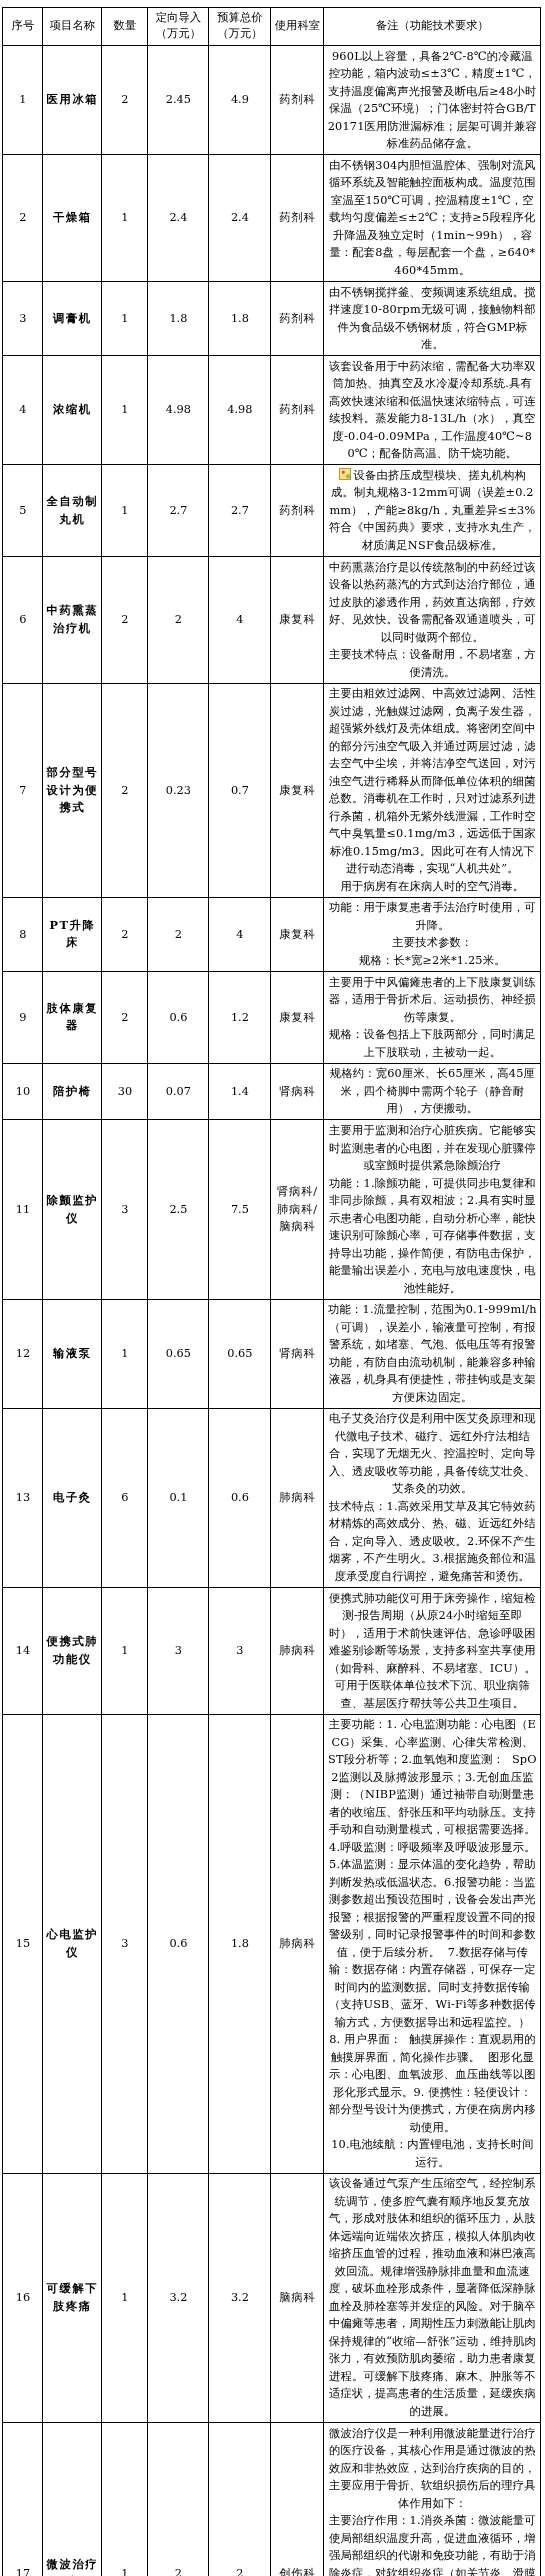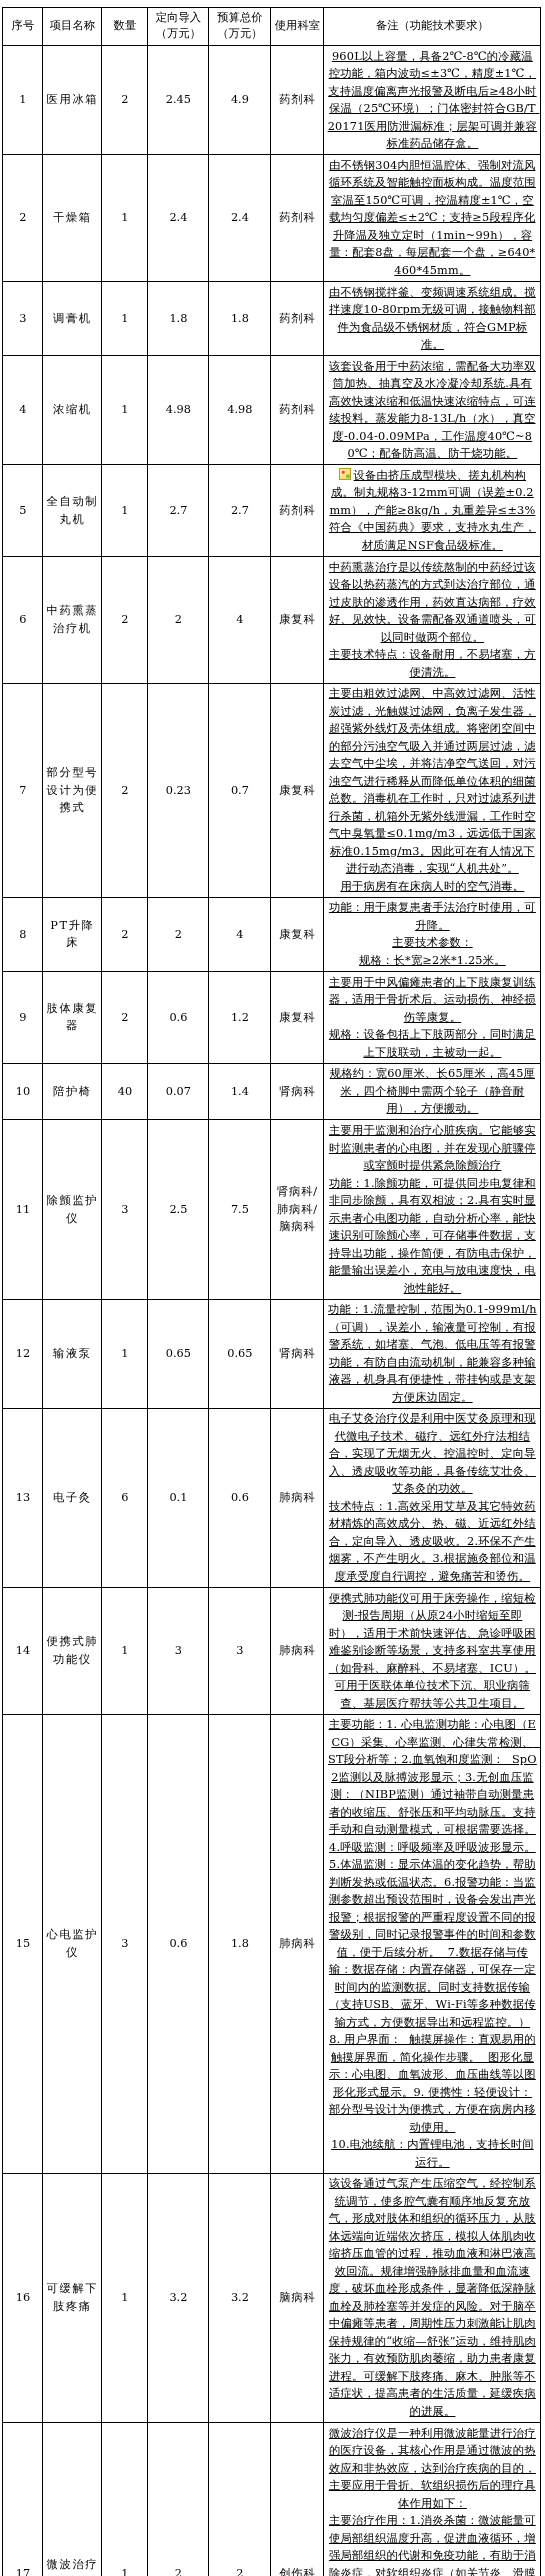--- a/index.html
+++ b/index.html
@@ -4,24 +4,24 @@
 <style>
   html,body{margin:0;padding:0;background:#ffffff;}
   body{font-family:"DejaVu Sans","Liberation Sans",sans-serif;}
   .page{position:relative;width:545px;min-height:2576px;background:#fff;overflow:hidden;}
   table.equip{border-collapse:collapse;table-layout:fixed;width:538px;margin:6.5px 0 0 2.4px;
     font-family:"DejaVu Serif","Liberation Serif",serif;color:#000;}
   table.equip th,table.equip td{border:0.8px solid #000;word-break:break-all;}
   table.equip th{font-size:11.3px;font-weight:normal;text-align:center;vertical-align:middle;
     padding:2.4px 1.6px;line-height:1.45;}
   table.equip td{font-size:11.3px;text-align:center;vertical-align:middle;padding:1.6px 3.2px;line-height:1.55;}
-  td.c-name{letter-spacing:1.6px;padding:1.6px 7.3px;}
+  td.c-name{letter-spacing:1.6px;padding:1.6px 7.3px;font-weight:bold;}
   td.c-dept{font-size:10.5px;letter-spacing:0.8px;padding:1.6px 5.7px;}
   td.c-remark{font-size:10.5px;text-align:left;line-height:17px;padding:2.4px 4.9px 2.4px 5.7px;
-    white-space:pre-wrap;letter-spacing:0.2px;text-decoration:underline;}
+    white-space:pre-wrap;letter-spacing:0.2px;}
   .inline-img-icon{display:inline-block;width:10.5px;height:10.5px;margin-right:2.4px;vertical-align:-1.6px;
     border:0.8px solid #b89a2a;
     background:
       radial-gradient(circle at 3.2px 3.2px,#e05050 0 1.2px,rgba(0,0,0,0) 2px),
       radial-gradient(circle at 8px 7.3px,#7ac943 0 1.6px,rgba(0,0,0,0) 2.4px),
       linear-gradient(135deg,#fff3b0,#ffd34d);}
 </style>
 </head>
 <body>
 
@@ -131,21 +131,21 @@
       <td class="c-qty">2</td>
       <td class="c-unit">0.6</td>
       <td class="c-total">1.2</td>
       <td class="c-dept">康复科</td>
       <td class="c-remark">主要用于中风偏瘫患者的上下肢康复训练器，适用于骨折术后、运动损伤、神经损伤等康复。
 规格：设备包括上下肢两部分，同时满足上下肢联动，主被动一起。</td>
     </tr>
         <tr>
       <td class="c-no">10</td>
       <td class="c-name">陪护椅</td>
-      <td class="c-qty">40</td>
+      <td class="c-qty">30</td>
       <td class="c-unit">0.07</td>
       <td class="c-total">1.4</td>
       <td class="c-dept">肾病科</td>
       <td class="c-remark">规格约：宽60厘米、长65厘米，高45厘米，四个椅脚中需两个轮子（静音耐用），方便搬动。</td>
     </tr>
         <tr>
       <td class="c-no">11</td>
       <td class="c-name">除颤监护仪</td>
       <td class="c-qty">3</td>
       <td class="c-unit">2.5</td>

